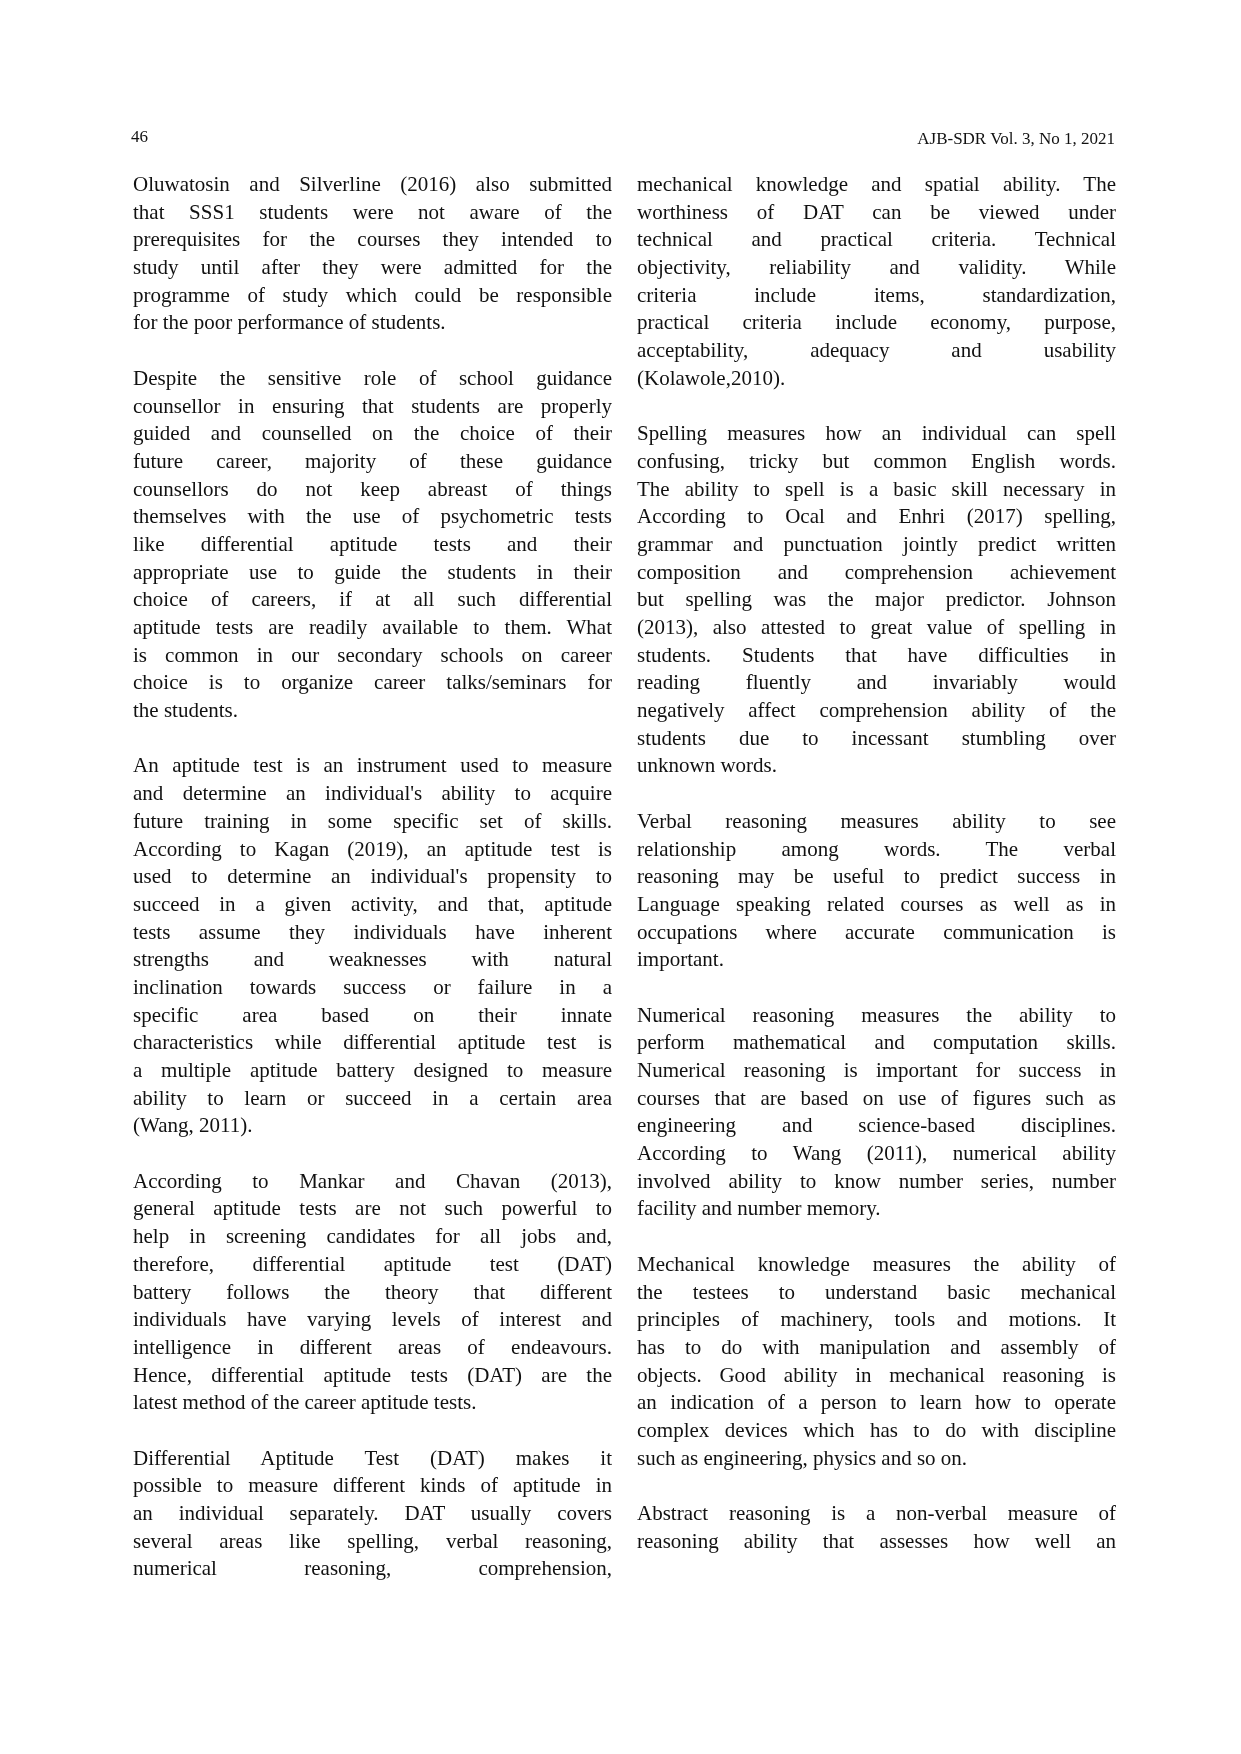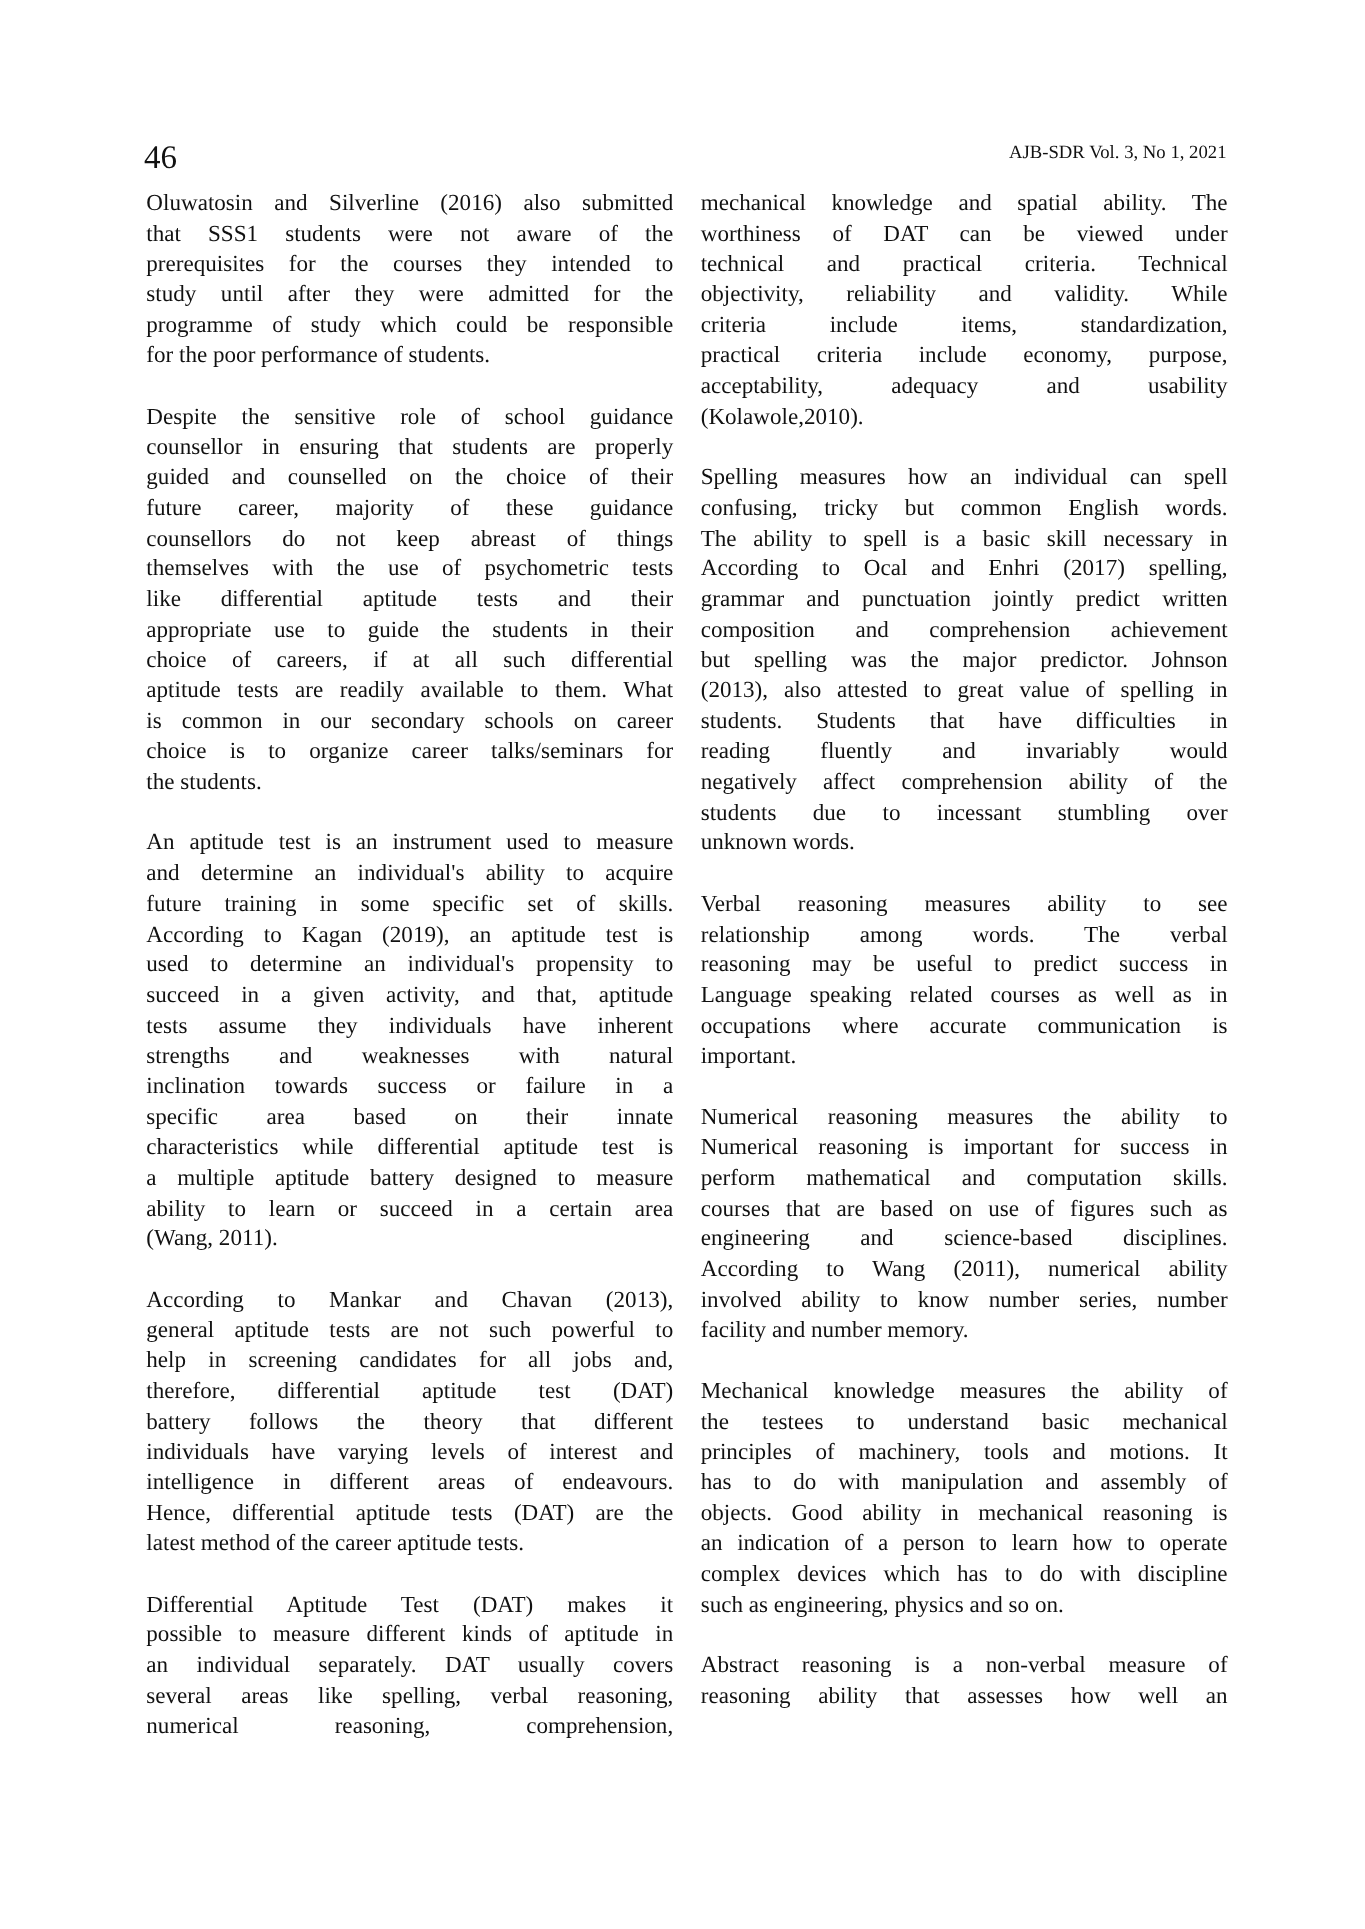--- a/index.html
+++ b/index.html
@@ -1,18 +1,18 @@
 <!DOCTYPE html>
 <html><head>
 <meta charset="utf-8">
 <style>
   html, body { margin: 0; padding: 0; background: #ffffff; }
   body { width: 1241px; height: 1754px; position: relative; overflow: hidden;
          font-family: "Liberation Serif", "DejaVu Serif", serif; color: #111111; }
-  .page-num { position: absolute; left: 131px; top: 127px; font-size: 30px; }
+  .page-num { position: absolute; left: 131px; top: 127px; font-size: 17px; }
   .running-head { position: absolute; right: 126px; top: 129px; font-size: 17px; }
   .col { position: absolute; top: 171px; width: 479px; font-size: 21px; }
   .col-left { left: 133px; }
   .col-right { left: 637px; }
   .para { margin: 0 0 27.7px 0; }
   .line { display: block; height: 27.7px; line-height: 27.7px; white-space: nowrap;
           text-align: justify; text-align-last: justify; }
   .line.last { text-align-last: left; }
 </style>
 </head>
@@ -110,22 +110,22 @@
       <div class="para">
         <span class="line">Verbal reasoning measures ability to see</span>
         <span class="line">relationship among words. The verbal</span>
         <span class="line">reasoning may be useful to predict success in</span>
         <span class="line">Language speaking related courses as well as in</span>
         <span class="line">occupations where accurate communication is</span>
         <span class="line last">important.</span>
       </div>
       <div class="para">
         <span class="line">Numerical reasoning measures the ability to</span>
+        <span class="line">perform mathematical and computation skills.</span>
         <span class="line">Numerical reasoning is important for success in</span>
-        <span class="line">perform mathematical and computation skills.</span>
         <span class="line">courses that are based on use of figures such as</span>
         <span class="line">engineering and science-based disciplines.</span>
         <span class="line">According to Wang (2011), numerical ability</span>
         <span class="line">involved ability to know number series, number</span>
         <span class="line last">facility and number memory.</span>
       </div>
       <div class="para">
         <span class="line">Mechanical knowledge measures the ability of</span>
         <span class="line">the testees to understand basic mechanical</span>
         <span class="line">principles of machinery, tools and motions. It</span>

